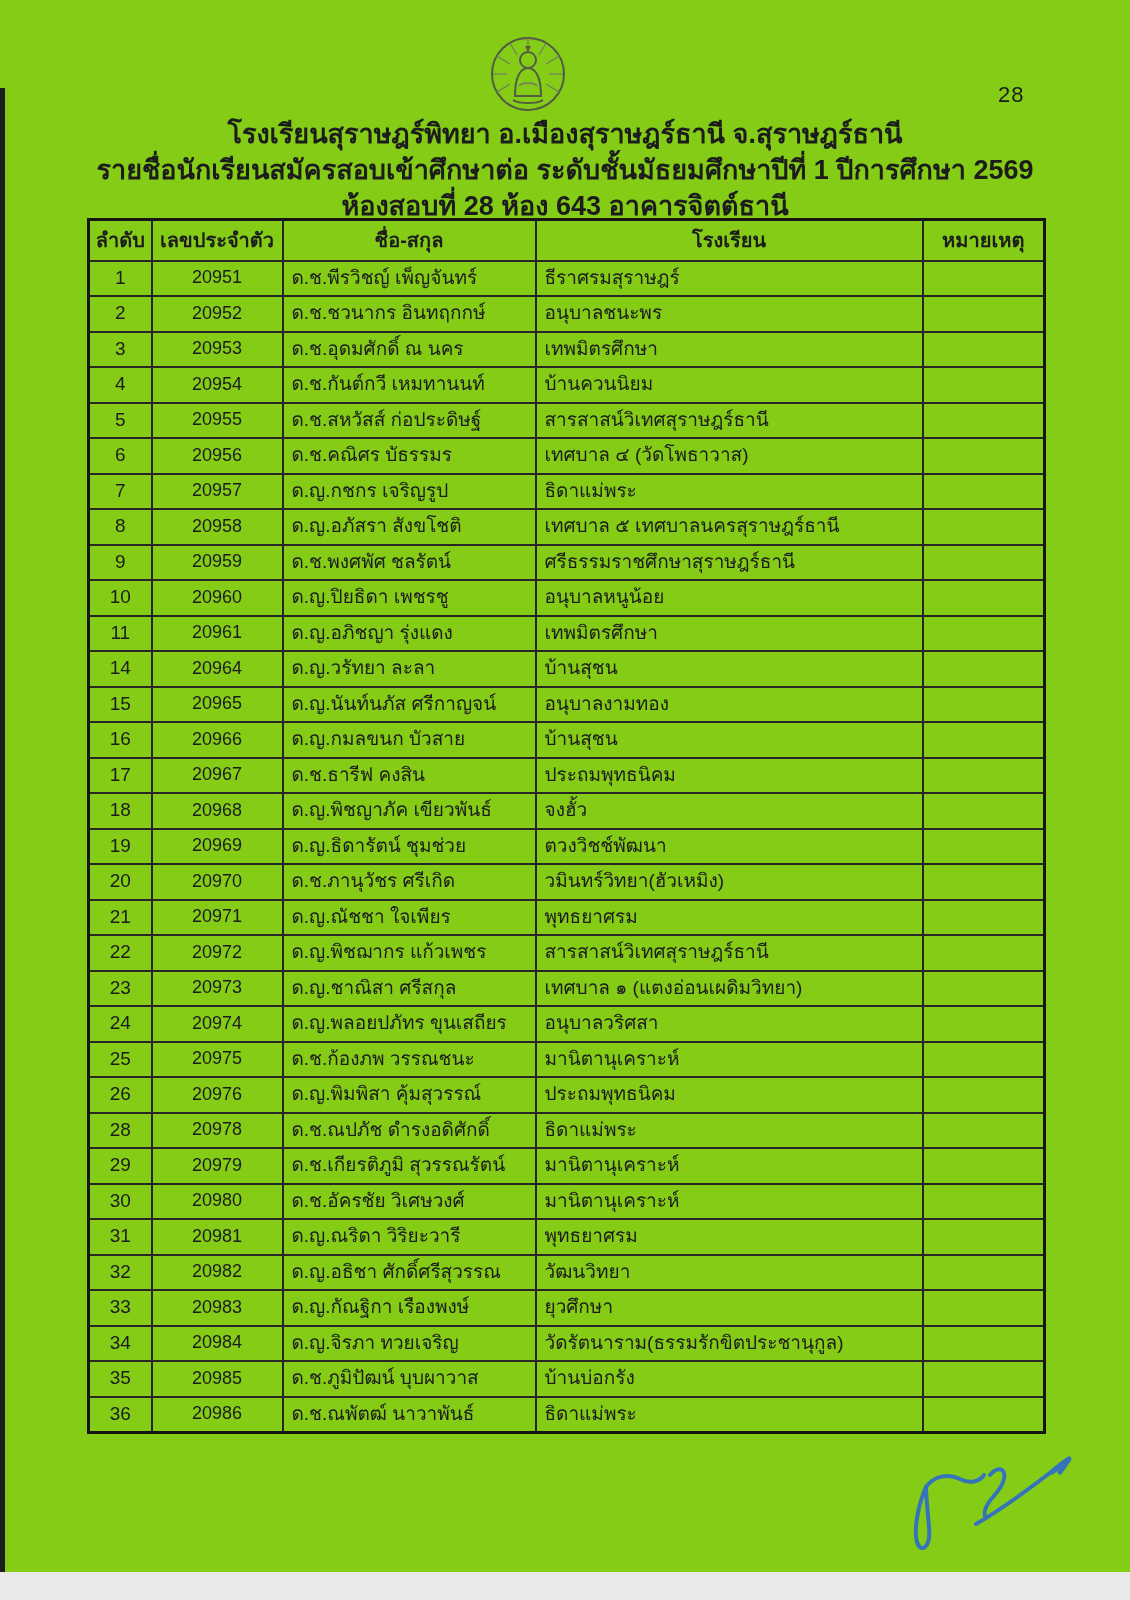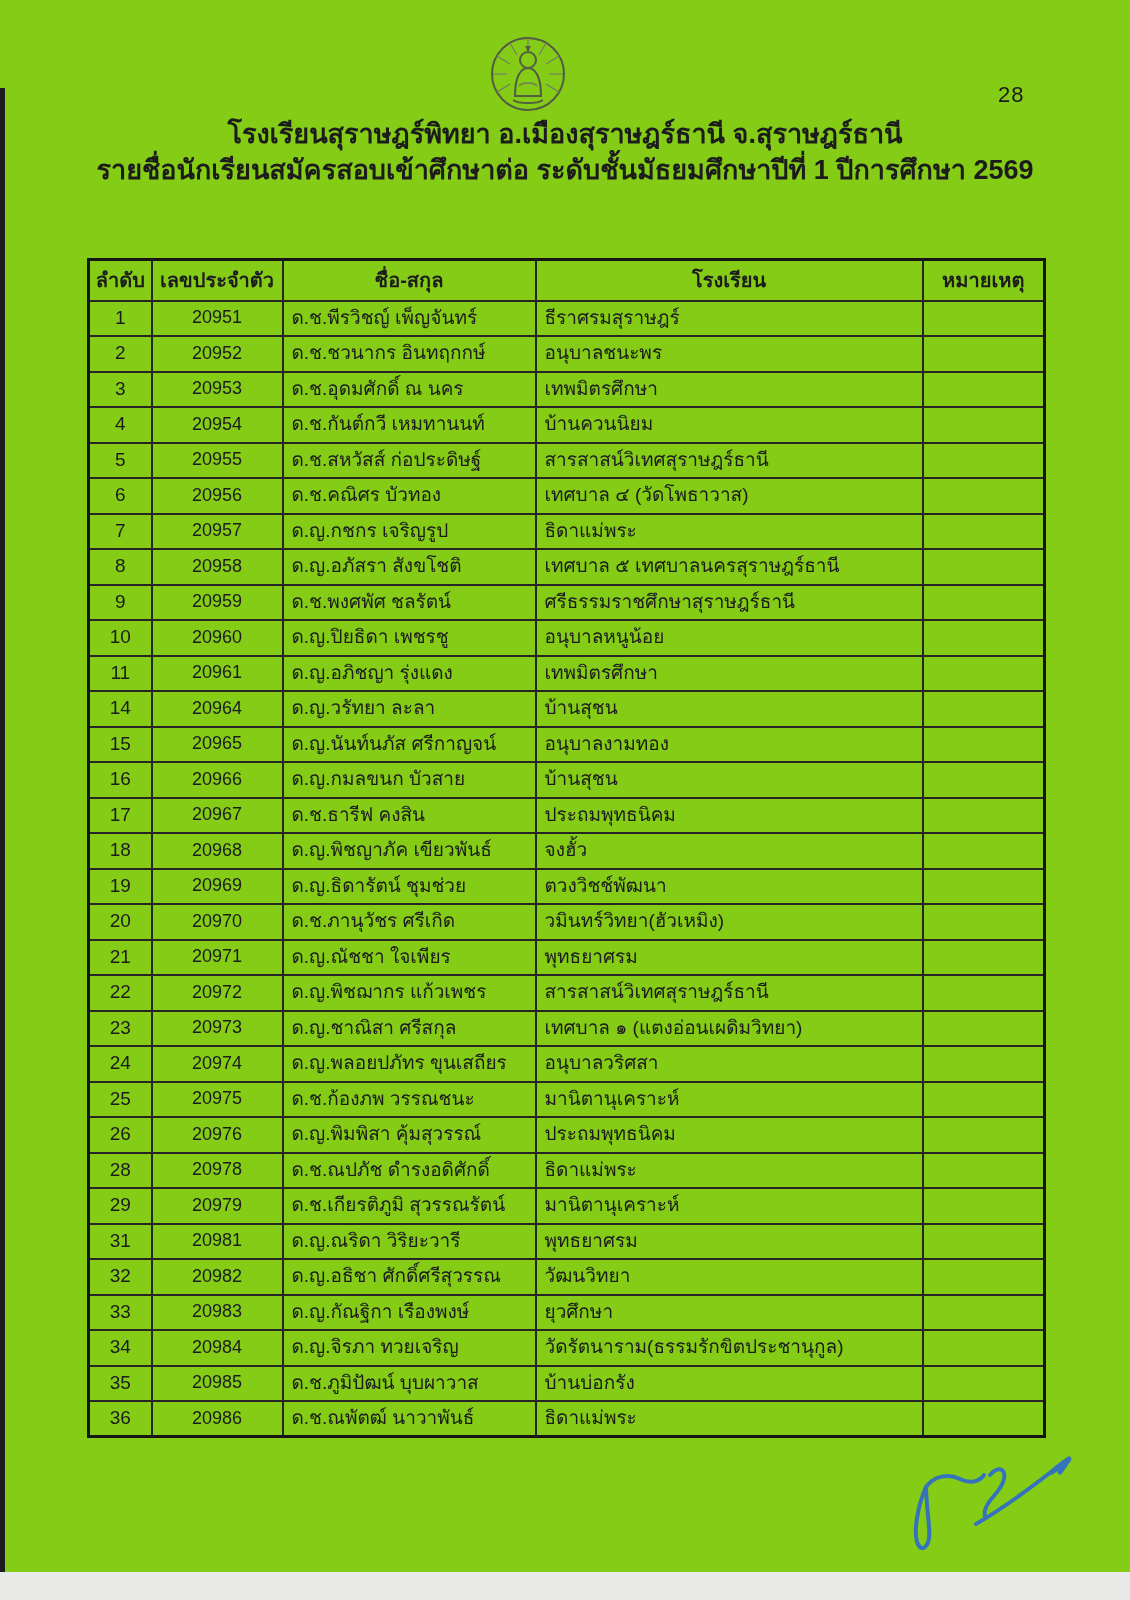--- a/index.html
+++ b/index.html
@@ -17,21 +17,20 @@
 
   .logo { position:absolute; left:489px; top:34px; width:78px; height:80px; opacity:.85; }
 
   .titles { position:absolute; top:116px; left:0; width:1130px; text-align:center; }
   .titles .t-line { font-size:27px; font-weight:bold; line-height:36px; }
 
   table.exam-table {
     position:absolute; left:87px; top:218px; width:956px;
     border-collapse:collapse; table-layout:fixed;
     border:3px solid #151515;
-    margin-top:40px;
   }
   .exam-table th, .exam-table td {
     border:2px solid #262626;
     font-size:19px; line-height:1.1;
     overflow:hidden; white-space:nowrap;
   }
   .exam-table thead th { height:41px; font-weight:bold; text-align:center; font-size:20px; }
   .exam-table tbody td { height:35.5px; }
   .exam-table .col-no, .exam-table .col-id, .exam-table .col-remark { text-align:center; }
   .exam-table .col-name, .exam-table .col-school { text-align:left; padding-left:8px; }
@@ -65,20 +64,21 @@
     <circle cx="39" cy="26" r="8" fill="none" stroke="#4a4a4a" stroke-width="2"></circle>
     <path d="M39,18 L36,12 L42,12 Z" fill="#4a4a4a"></path>
     <path d="M26,62 C26,44 31,34 39,34 C47,34 52,44 52,62 Z" fill="none" stroke="#4a4a4a" stroke-width="2"></path>
     <path d="M30,52 C33,48 45,48 48,52" fill="none" stroke="#6f6f6f" stroke-width="1.5"></path>
     <path d="M24,66 C30,70 48,70 54,66" fill="none" stroke="#4a4a4a" stroke-width="2"></path>
   </svg>
 
   <div class="titles">
     <div class="t-line">โรงเรียนสุราษฎร์พิทยา อ.เมืองสุราษฎร์ธานี จ.สุราษฎร์ธานี</div>
     <div class="t-line">รายชื่อนักเรียนสมัครสอบเข้าศึกษาต่อ ระดับชั้นมัธยมศึกษาปีที่ 1 ปีการศึกษา 2569</div>
+    <div class="t-line">ห้องสอบที่ 28 ห้อง 643 อาคารจิตต์ธานี</div>
   </div>
 
   <table class="exam-table">
     <colgroup>
       <col style="width:63px">
         <col style="width:131px">
         <col style="width:253px">
         <col style="width:387px">
         <col style="width:122px">
     </colgroup>
@@ -123,21 +123,21 @@
         <tr>
           <td class="col-no">5</td>
           <td class="col-id">20955</td>
           <td class="col-name">ด.ช.สหวัสส์ ก่อประดิษฐ์</td>
           <td class="col-school">สารสาสน์วิเทศสุราษฎร์ธานี</td>
           <td class="col-remark"></td>
         </tr>
         <tr>
           <td class="col-no">6</td>
           <td class="col-id">20956</td>
-          <td class="col-name">ด.ช.คณิศร บัวทอง</td>
+          <td class="col-name">ด.ช.คณิศร บัธรรมร</td>
           <td class="col-school">เทศบาล ๔ (วัดโพธาวาส)</td>
           <td class="col-remark"></td>
         </tr>
         <tr>
           <td class="col-no">7</td>
           <td class="col-id">20957</td>
           <td class="col-name">ด.ญ.กชกร เจริญรูป</td>
           <td class="col-school">ธิดาแม่พระ</td>
           <td class="col-remark"></td>
         </tr>
@@ -264,20 +264,27 @@
           <td class="col-no">28</td>
           <td class="col-id">20978</td>
           <td class="col-name">ด.ช.ณปภัช ดำรงอดิศักดิ์</td>
           <td class="col-school">ธิดาแม่พระ</td>
           <td class="col-remark"></td>
         </tr>
         <tr>
           <td class="col-no">29</td>
           <td class="col-id">20979</td>
           <td class="col-name">ด.ช.เกียรติภูมิ สุวรรณรัตน์</td>
+          <td class="col-school">มานิตานุเคราะห์</td>
+          <td class="col-remark"></td>
+        </tr>
+        <tr>
+          <td class="col-no">30</td>
+          <td class="col-id">20980</td>
+          <td class="col-name">ด.ช.อัครชัย วิเศษวงศ์</td>
           <td class="col-school">มานิตานุเคราะห์</td>
           <td class="col-remark"></td>
         </tr>
         <tr>
           <td class="col-no">31</td>
           <td class="col-id">20981</td>
           <td class="col-name">ด.ญ.ณริดา วิริยะวารี</td>
           <td class="col-school">พุทธยาศรม</td>
           <td class="col-remark"></td>
         </tr>

